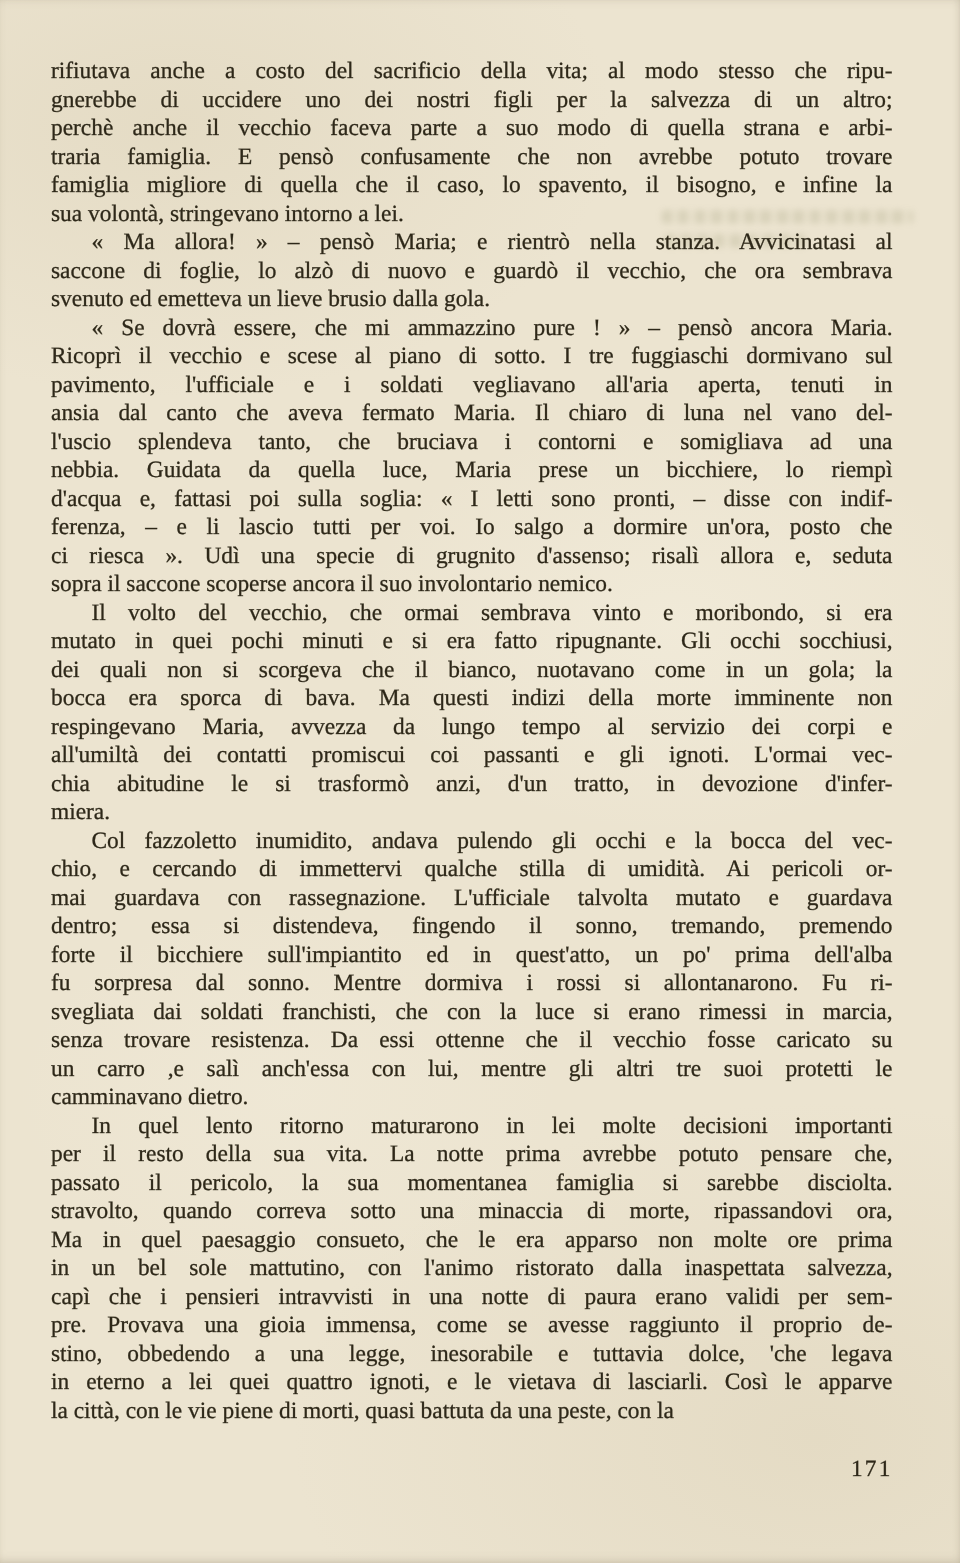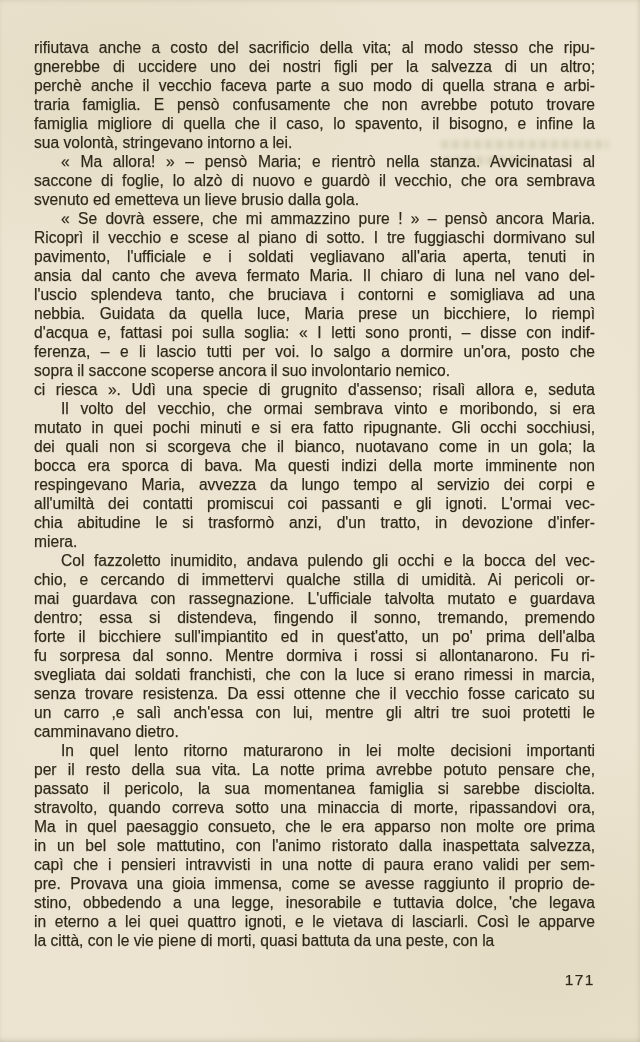--- a/index.html
+++ b/index.html
@@ -2,21 +2,21 @@
 <html><head>
 <meta charset="utf-8">
 <style>
   html, body { margin: 0; padding: 0; }
   .page {
     position: relative;
     width: 640px;
     height: 1042px;
     background: #ece4d0;
     overflow: hidden;
-    font-family: Liberation Sans, sans-serif;
+    font-family: Liberation Serif, serif;
     box-shadow: inset 0 -4px 7px -4px rgba(120,108,85,0.35),
                 inset -3px 0 6px -4px rgba(120,108,85,0.25),
                 inset 0 4px 7px -5px rgba(120,108,85,0.2);
   }
   
   .page::before {
     content: "";
     position: absolute;
     inset: 0;
     background:
@@ -94,22 +94,22 @@
       </div>
       <div class="paragraph">
         <div class="line indent">« Se dovrà essere, che mi ammazzino pure ! » – pensò ancora Maria.</div>
         <div class="line">Ricoprì il vecchio e scese al piano di sotto. I tre fuggiaschi dormivano sul</div>
         <div class="line">pavimento, l'ufficiale e i soldati vegliavano all'aria aperta, tenuti in</div>
         <div class="line">ansia dal canto che aveva fermato Maria. Il chiaro di luna nel vano del-</div>
         <div class="line">l'uscio splendeva tanto, che bruciava i contorni e somigliava ad una</div>
         <div class="line">nebbia. Guidata da quella luce, Maria prese un bicchiere, lo riempì</div>
         <div class="line">d'acqua e, fattasi poi sulla soglia: « I letti sono pronti, – disse con indif-</div>
         <div class="line">ferenza, – e li lascio tutti per voi. Io salgo a dormire un'ora, posto che</div>
+        <div class="line">ci riesca ». Udì una specie di grugnito d'assenso; risalì allora e, seduta</div>
         <div class="line para-end">sopra il saccone scoperse ancora il suo involontario nemico.</div>
-        <div class="line">ci riesca ». Udì una specie di grugnito d'assenso; risalì allora e, seduta</div>
       </div>
       <div class="paragraph">
         <div class="line indent">Il volto del vecchio, che ormai sembrava vinto e moribondo, si era</div>
         <div class="line">mutato in quei pochi minuti e si era fatto ripugnante. Gli occhi socchiusi,</div>
         <div class="line">dei quali non si scorgeva che il bianco, nuotavano come in un gola; la</div>
         <div class="line">bocca era sporca di bava. Ma questi indizi della morte imminente non</div>
         <div class="line">respingevano Maria, avvezza da lungo tempo al servizio dei corpi e</div>
         <div class="line">all'umiltà dei contatti promiscui coi passanti e gli ignoti. L'ormai vec-</div>
         <div class="line">chia abitudine le si trasformò anzi, d'un tratto, in devozione d'infer-</div>
         <div class="line para-end">miera.</div>

